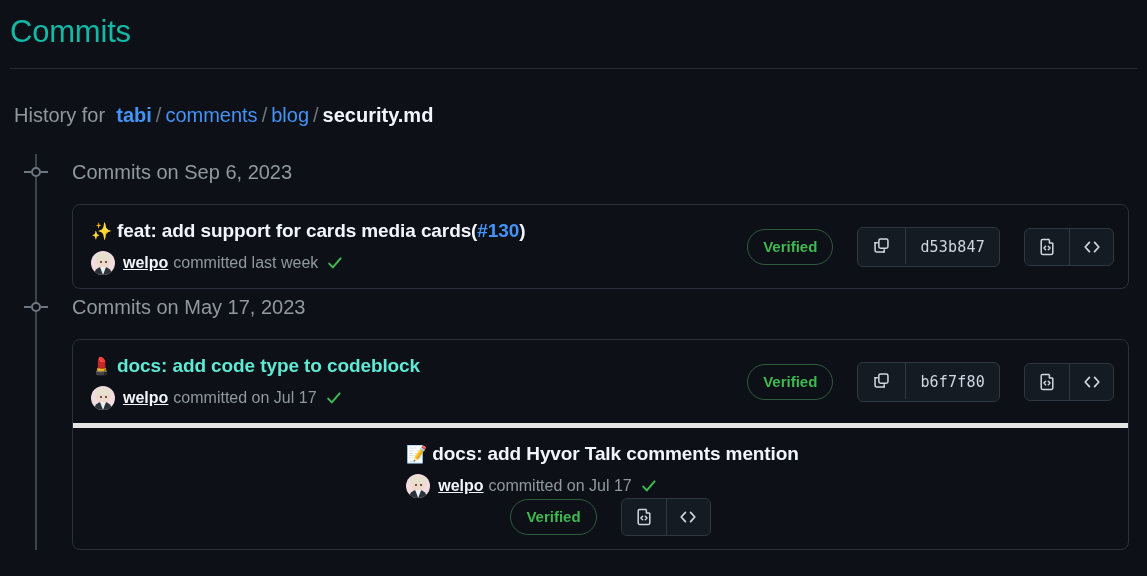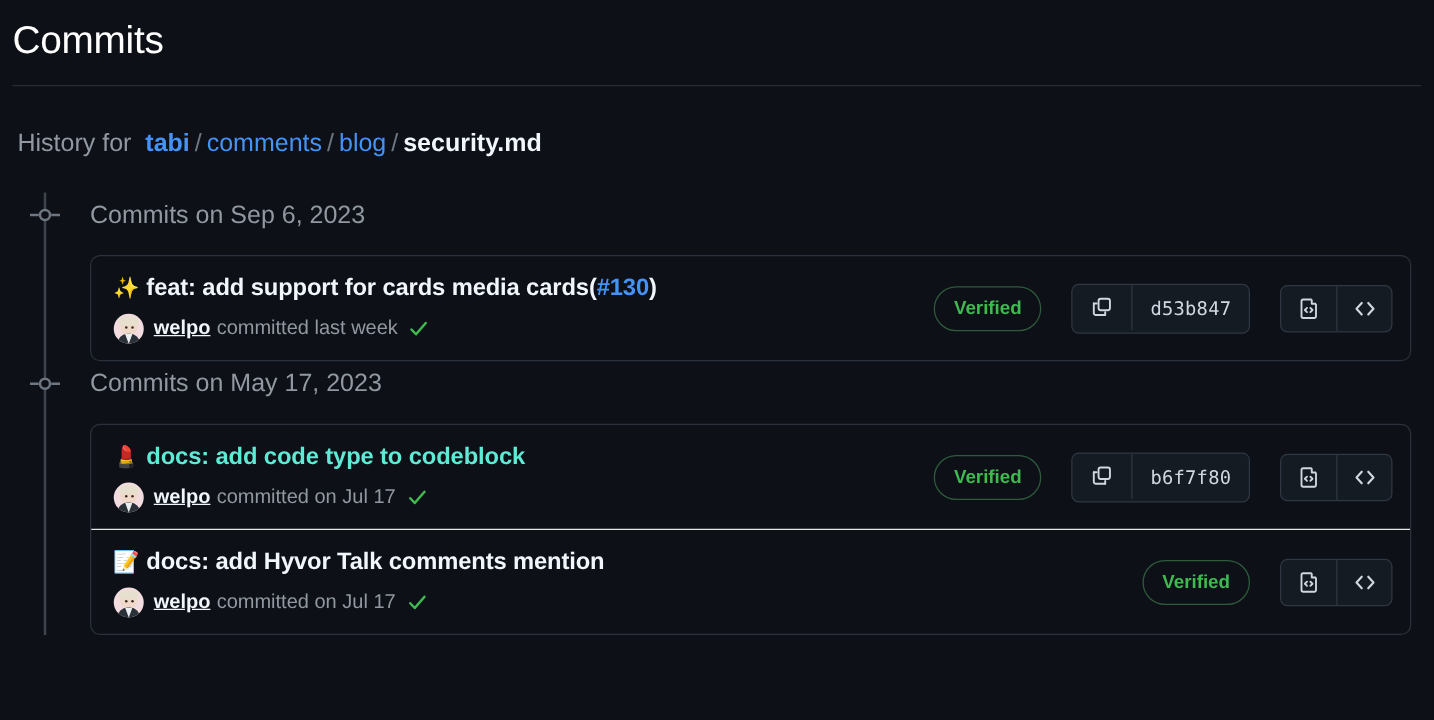--- a/index.html
+++ b/index.html
@@ -17,21 +17,21 @@
   }
 
   
   .page-header {
     padding: 10px 0 0 10px;
   }
   .page-title {
     font-size: 31px;
     font-weight: 400;
     line-height: 44px;
-    color: #ffffff;
+    color: #14b8a6;
     letter-spacing: -0.2px;
     margin: 0;
   }
   .header-rule {
     margin: 14px 10px 0 10px;
     height: 1px;
     background: #262c36;
   }
 
   
@@ -124,21 +124,22 @@
     z-index: 2;
   }
   .commit-row {
     display: flex;
     align-items: center;
     padding: 13px 14px 13px 18px;
     min-height: 60px;
     box-sizing: border-box;
   }
   .commit-row + .commit-row {
-    border-top: 1px solid #e5e5e5;
+    border-top: 5px solid #e5e5e5;
+    flex-direction: column;
   }
   .commit-main {
     flex: 1 1 auto;
     min-width: 0;
   }
   .commit-title {
     font-size: 19px;
     font-weight: 700;
     line-height: 25px;
     color: #f0f6fc;

